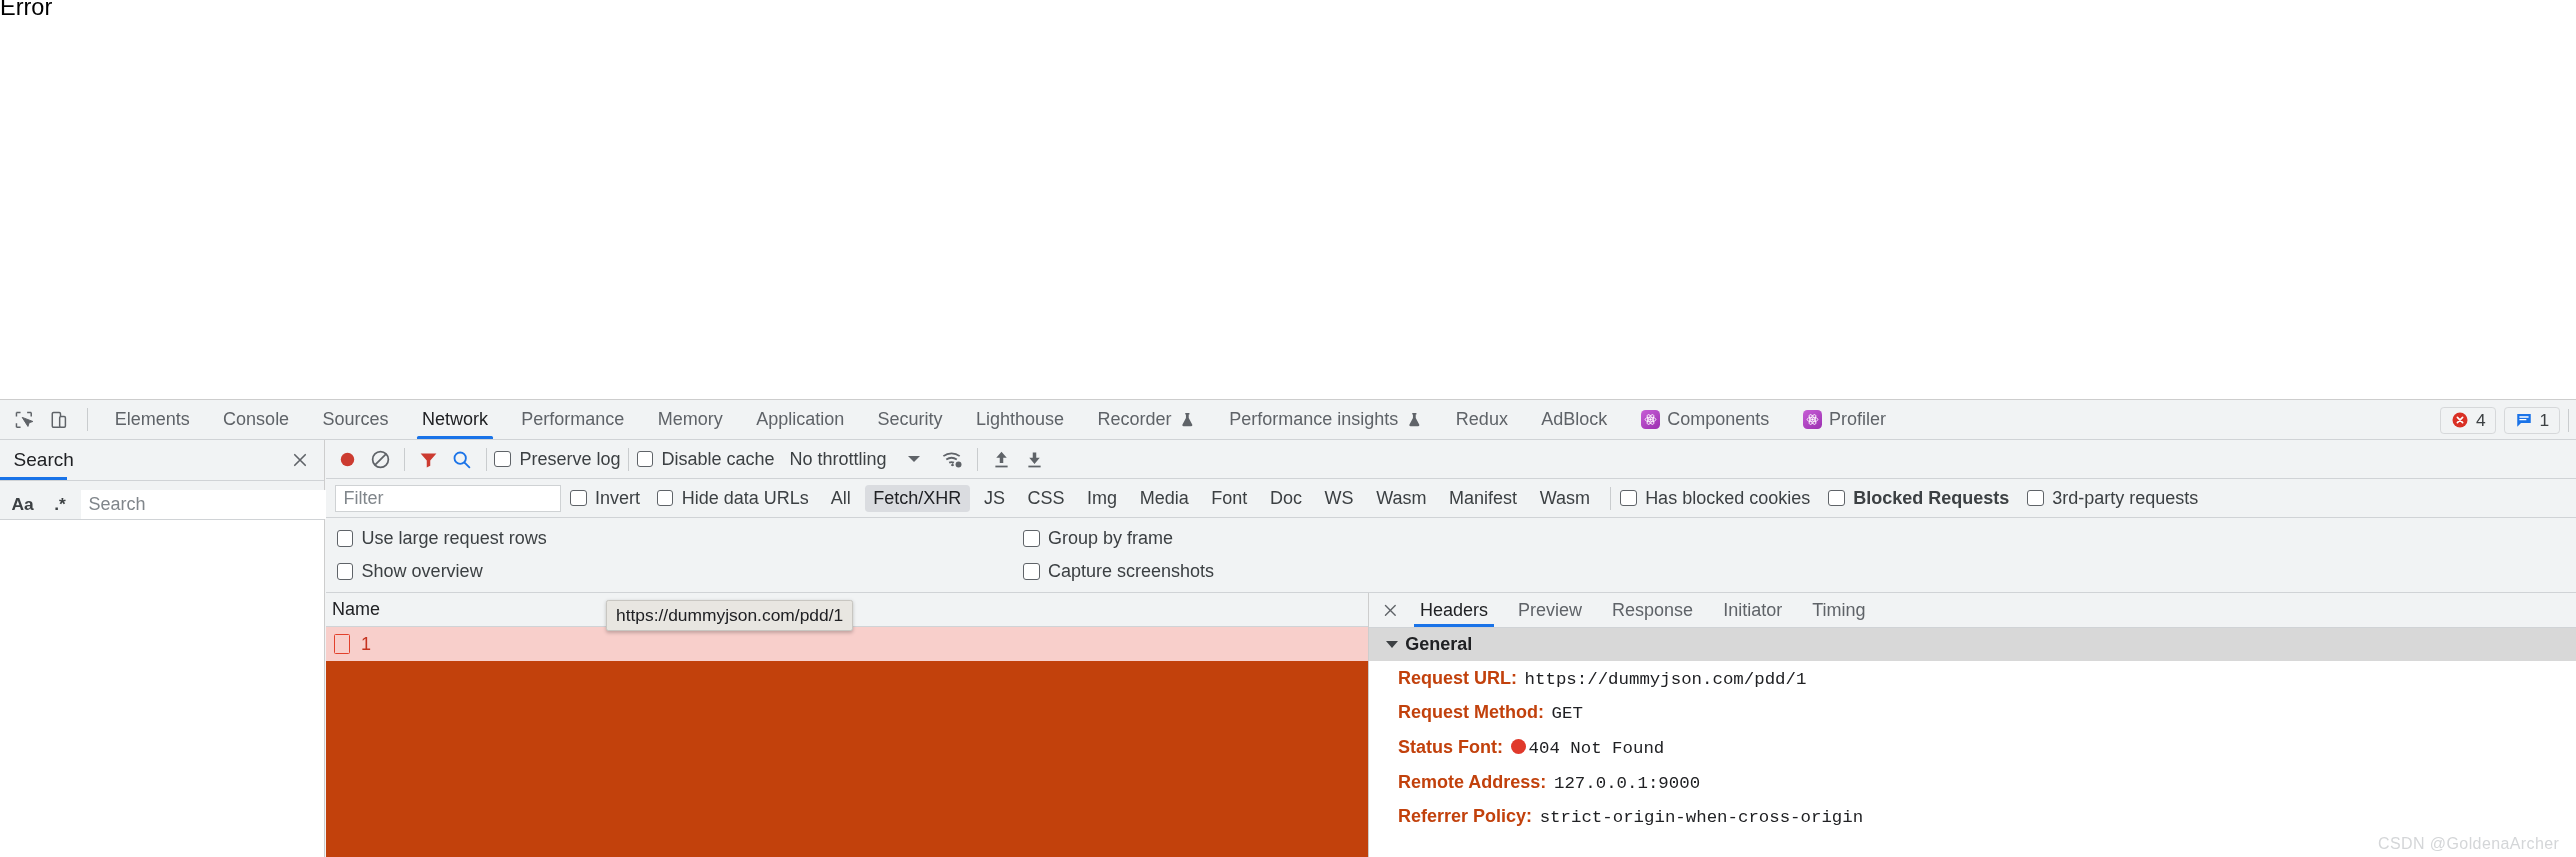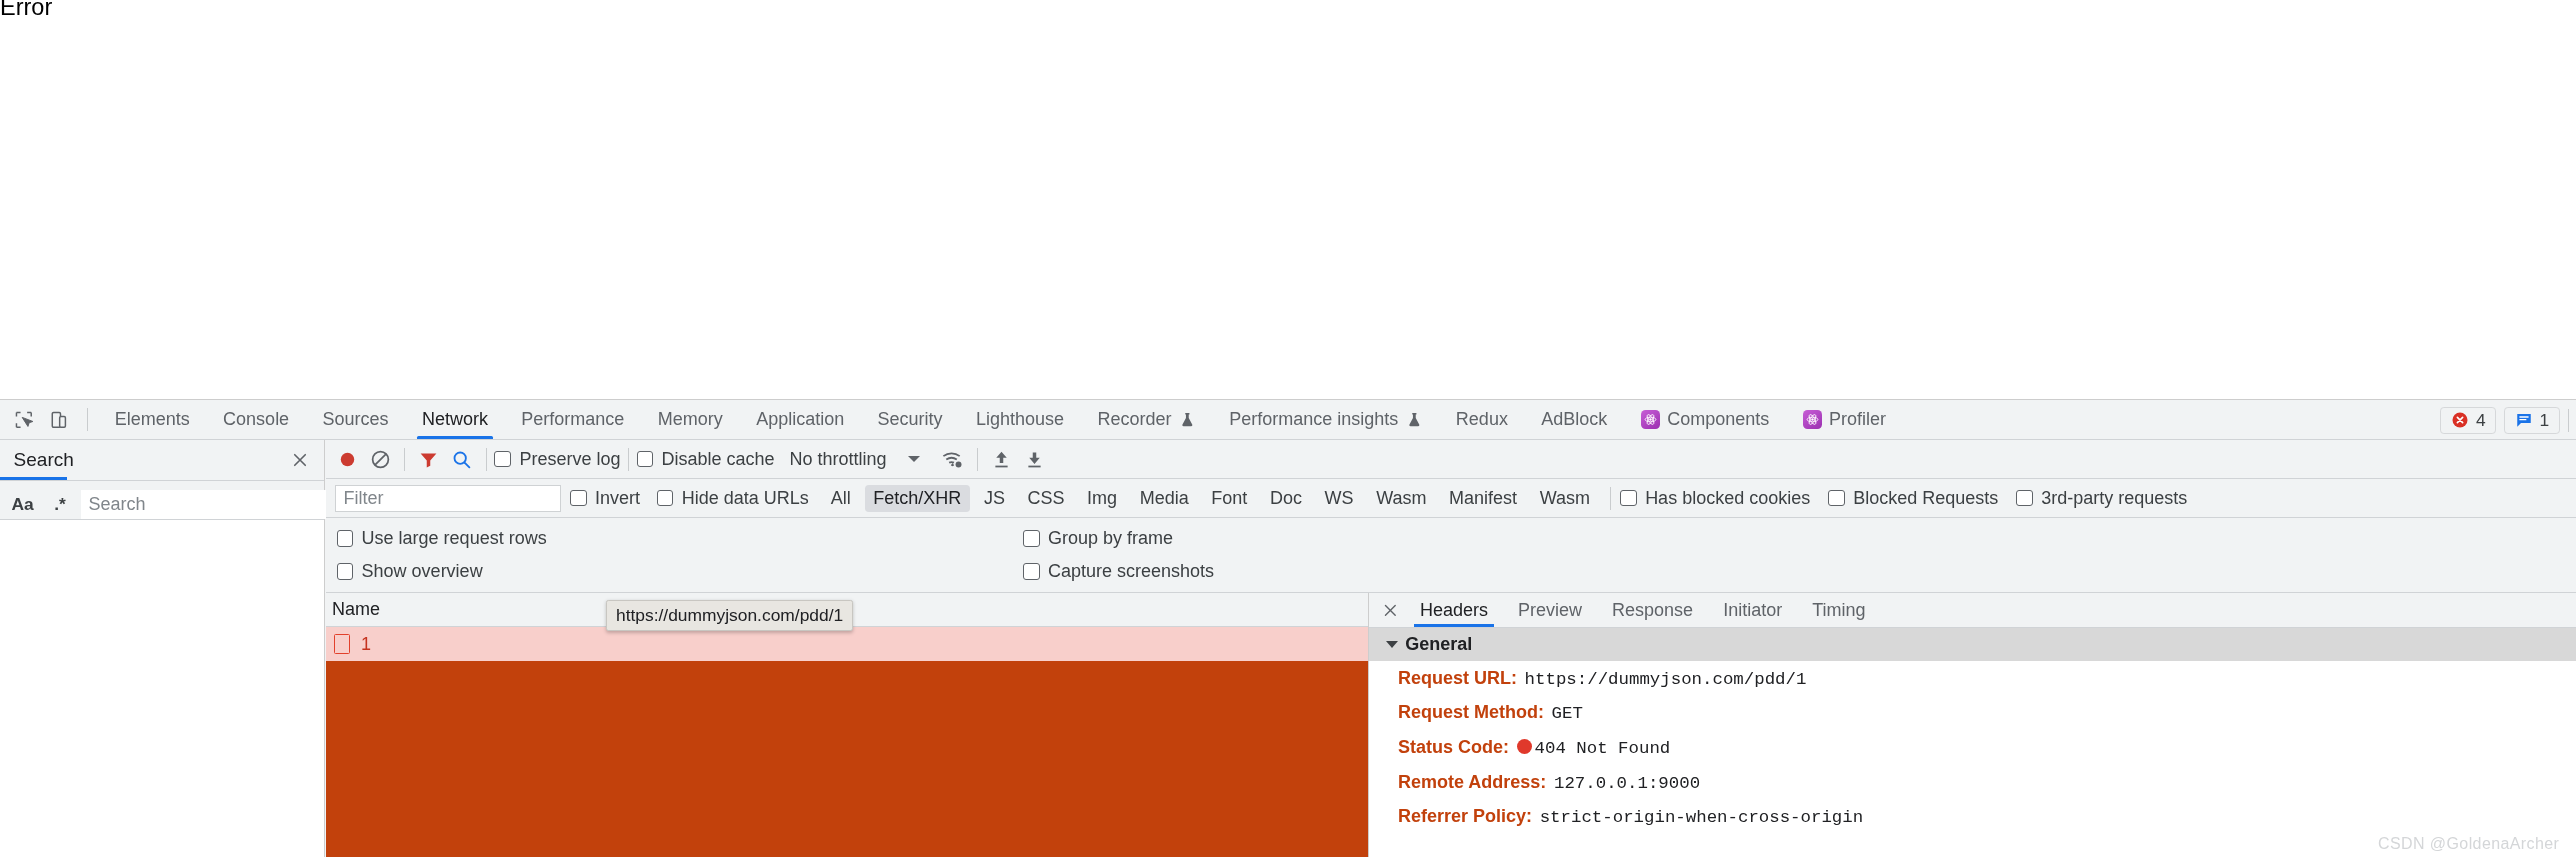--- a/index.html
+++ b/index.html
@@ -435,21 +435,21 @@
             <span class="type-chip">WS</span>
             <span class="type-chip">Wasm</span>
             <span class="type-chip">Manifest</span>
             <span class="type-chip">Wasm</span>
           </div>
         <span class="fb-sep"></span>
         <label class="cb-label" style="margin-right:18px;">
           <span class="cbox"></span>
           <span>Has blocked cookies</span>
         </label>
-        <label class="cb-label" style="margin-right:18px;">
+        <label class="cb-label" style="margin-right:18px;font-weight:bold;">
           <span class="cbox"></span>
           <span>Blocked Requests</span>
         </label>
         <label class="cb-label">
           <span class="cbox"></span>
           <span>3rd-party requests</span>
         </label>
       </div>
 
       <div class="net-settings">
@@ -512,21 +512,21 @@
           <div id="general-rows">
               <div class="kv-row">
                 <span class="kv-key">Request URL:</span>
                 <span class="kv-val">https://dummyjson.com/pdd/1</span>
               </div>
               <div class="kv-row">
                 <span class="kv-key">Request Method:</span>
                 <span class="kv-val">GET</span>
               </div>
               <div class="kv-row">
-                <span class="kv-key">Status Code:</span>
+                <span class="kv-key">Status Font:</span>
                 <span class="kv-val"><span class="status-dot"></span>404 Not Found</span>
               </div>
               <div class="kv-row">
                 <span class="kv-key">Remote Address:</span>
                 <span class="kv-val">127.0.0.1:9000</span>
               </div>
               <div class="kv-row">
                 <span class="kv-key">Referrer Policy:</span>
                 <span class="kv-val">strict-origin-when-cross-origin</span>
               </div>

